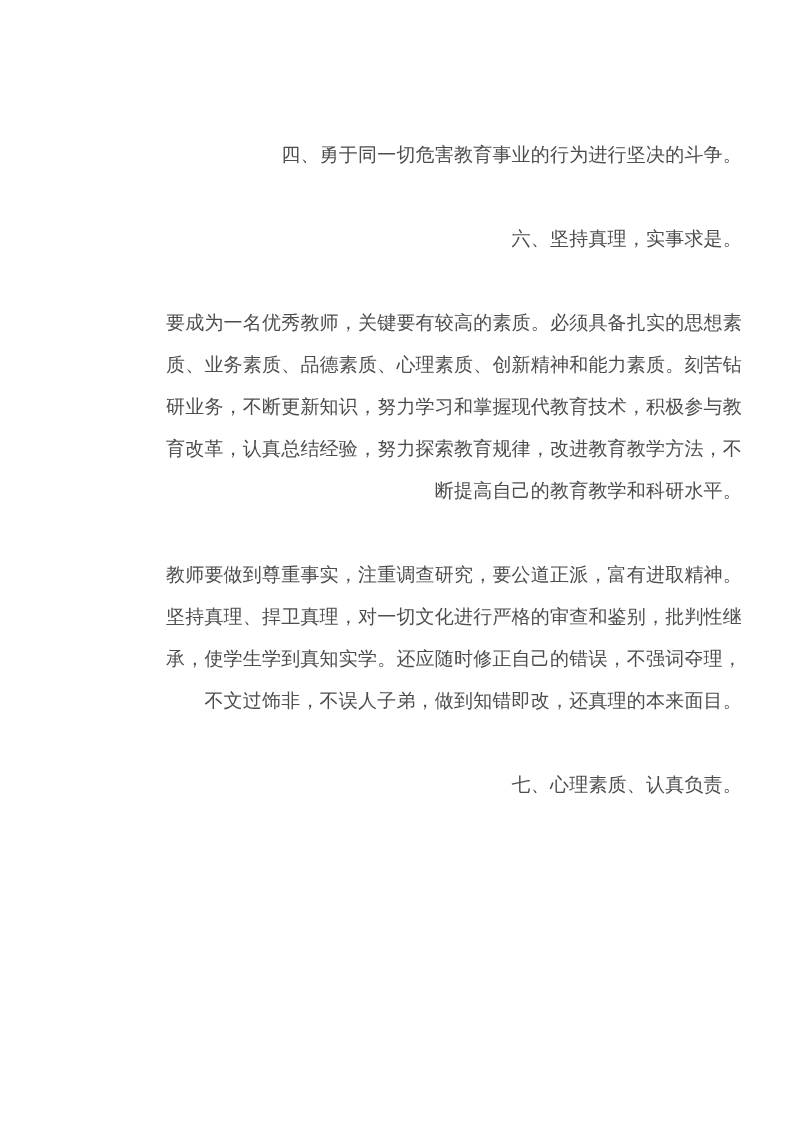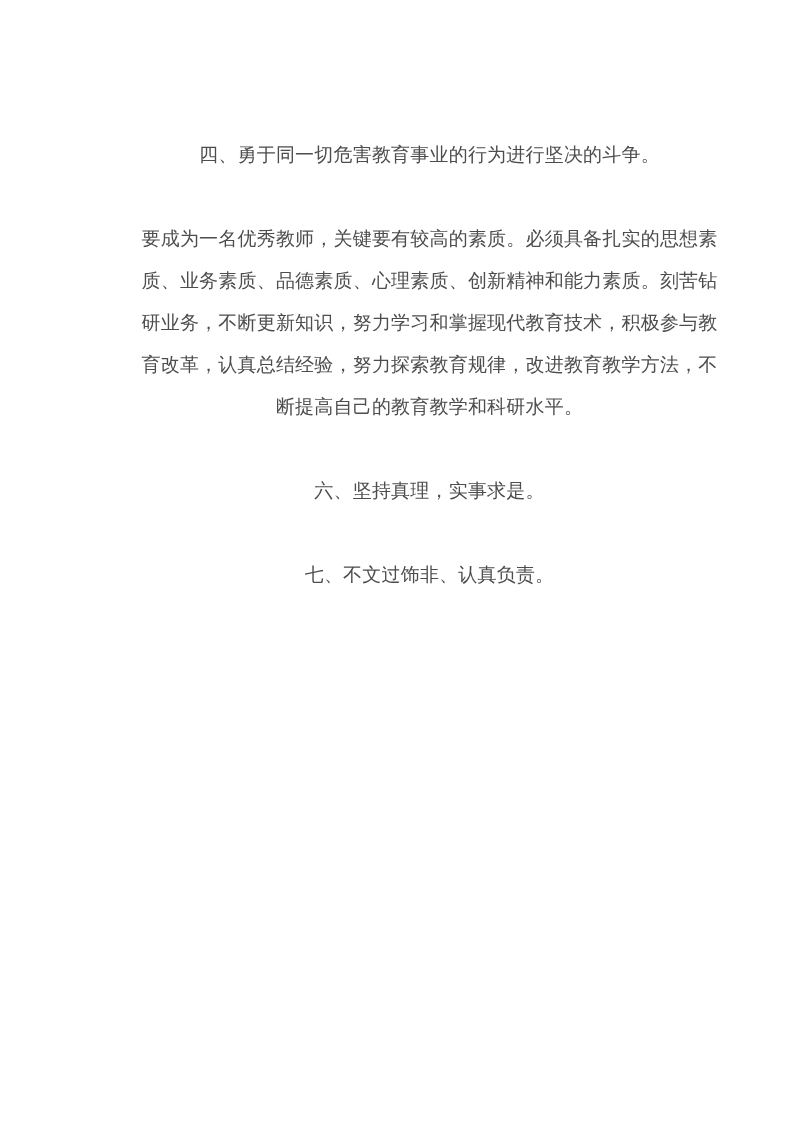--- a/index.html
+++ b/index.html
@@ -17,37 +17,41 @@
   }
   .content {
     position: absolute;
     left: 117px;
     top: 133px;
     width: 625px;
     color: #4d4d4d;
     font-size: 19px;
     letter-spacing: 0.2px;
     line-height: 42px;
-    text-align: center;
+    text-align: right;
   }
   .block {
     white-space: pre-line;  
     margin: 0 0 42px 0;     
   }
   .block:last-child {
     margin-bottom: 0;
   }
 </style>
 </head>
 <body>
 
 <div class="page" style="background: rgb(255, 255, 255);">
   <div class="content" style="color: rgb(77, 77, 77);">
     <div class="block">四、勇于同一切危害教育事业的行为进行坚决的斗争。</div>
+    <div class="block">六、坚持真理，实事求是。</div>
     <div class="block">要成为一名优秀教师，关键要有较高的素质。必须具备扎实的思想素
 质、业务素质、品德素质、心理素质、创新精神和能力素质。刻苦钻
 研业务，不断更新知识，努力学习和掌握现代教育技术，积极参与教
 育改革，认真总结经验，努力探索教育规律，改进教育教学方法，不
 断提高自己的教育教学和科研水平。</div>
-    <div class="block">六、坚持真理，实事求是。</div>
-    <div class="block">七、不文过饰非、认真负责。</div>
+    <div class="block">教师要做到尊重事实，注重调查研究，要公道正派，富有进取精神。
+坚持真理、捍卫真理，对一切文化进行严格的审查和鉴别，批判性继
+承，使学生学到真知实学。还应随时修正自己的错误，不强词夺理，
+不文过饰非，不误人子弟，做到知错即改，还真理的本来面目。</div>
+    <div class="block">七、心理素质、认真负责。</div>
   </div>
 </div>
 
 </body></html>

